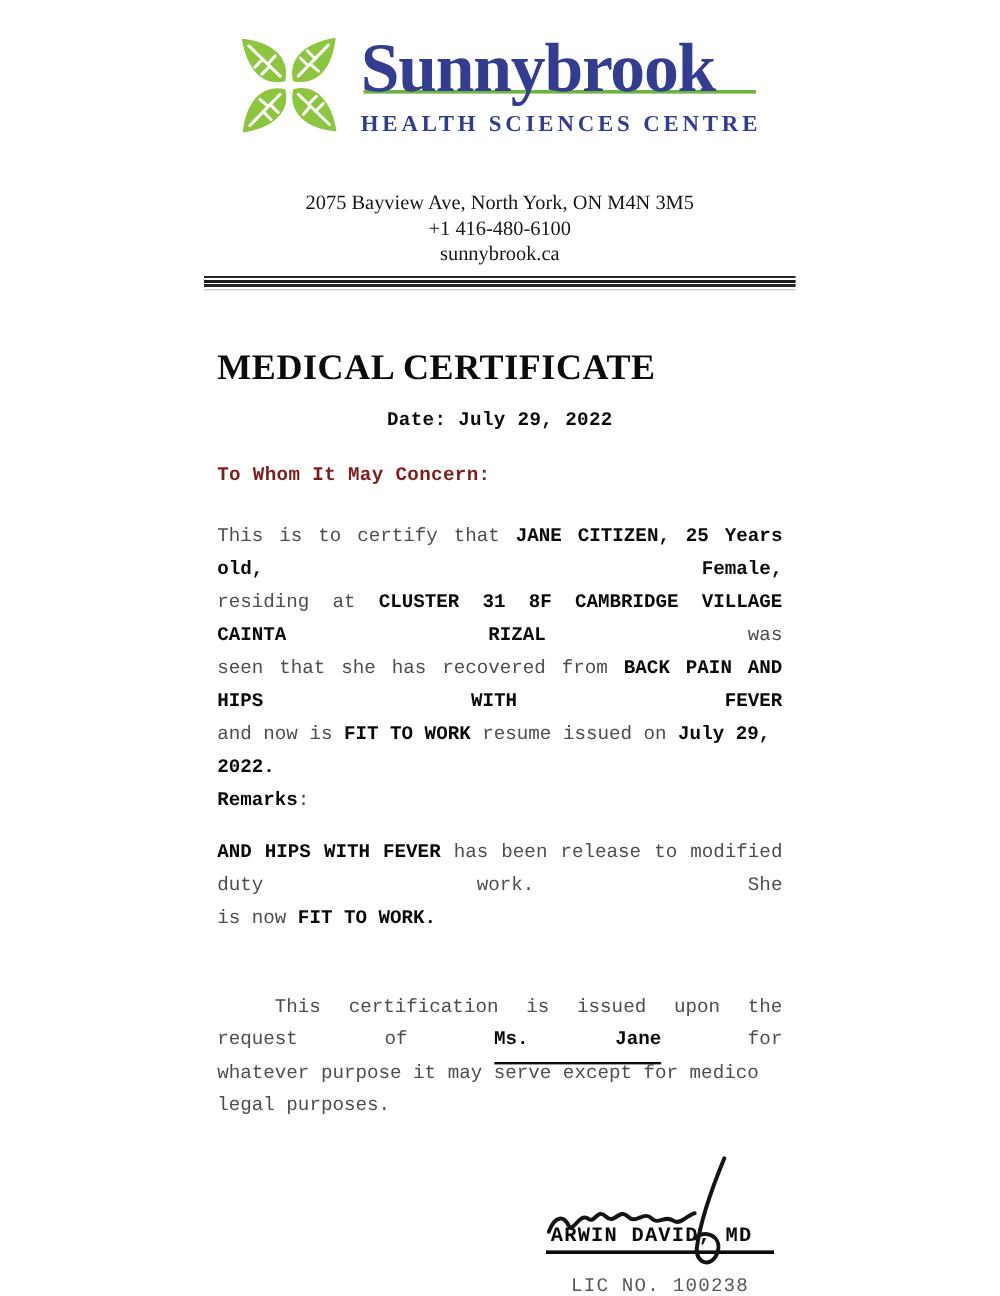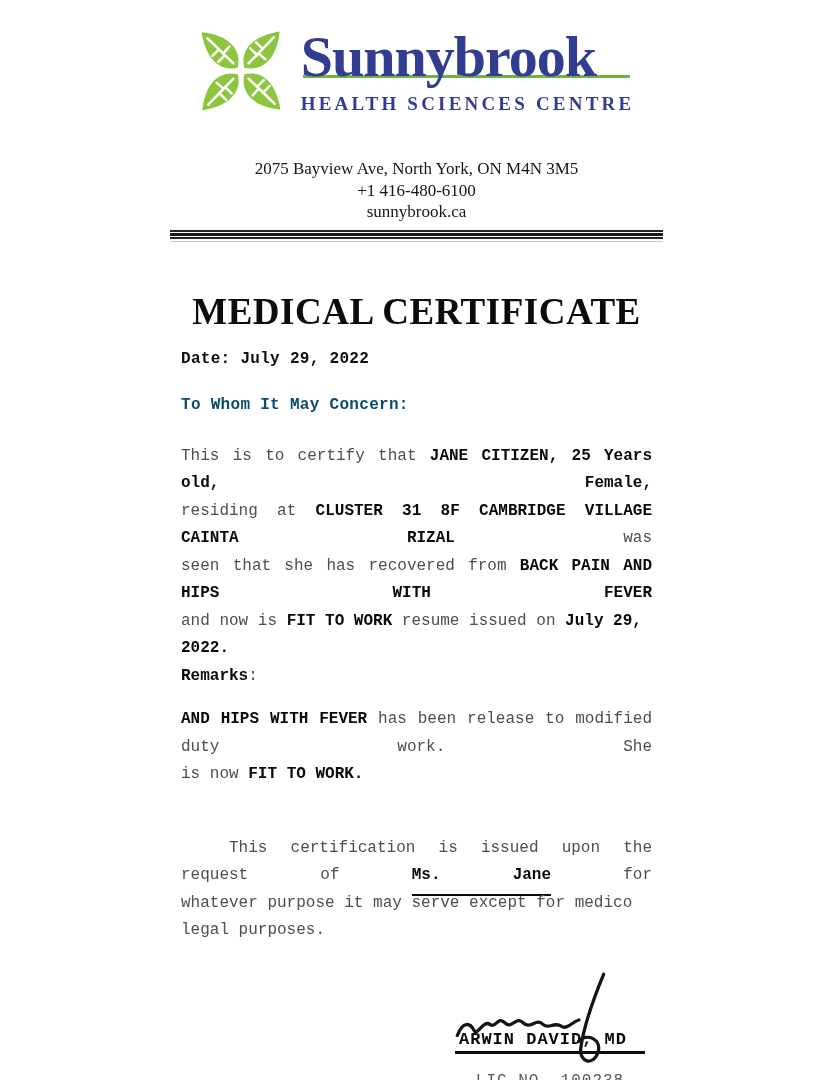--- a/index.html
+++ b/index.html
@@ -43,33 +43,33 @@
     margin:7px -11px 0 -11px; height:12px;
     background:linear-gradient(to bottom,
       #26262a 0 2px, #ffffff 2px 3px,
       #1b1b1f 3px 6px, #ffffff 6px 7px,
       #26262a 7px 9px, #ffffff 9px 11px,
       #c9c9c9 11px 12px);
   }
 
   
   .title {
-    margin-top:48px; text-align:center;
+    margin-top:48px; text-align:left;
     font-family:"Liberation Serif", serif;
-    font-weight:bold; font-size:37px; letter-spacing:0.5px;
+    font-weight:bold; font-size:30px; letter-spacing:0.5px;
     color:#0c0c0c;
   }
   .date-line {
-    margin-top:17px; text-align:left;
+    margin-top:17px; text-align:center;
     font-weight:bold; font-size:16px; color:#0d0d0d;
     letter-spacing:0.3px;
   }
   .salutation {
     margin-top:28px;
-    font-weight:bold; font-size:16px; color:#0c4a6e;
+    font-weight:bold; font-size:16px; color:#7f1d1d;
     letter-spacing:0.3px;
   }
   .body-host { margin-top:29px; font-size:16px; color:#4e4e4e; }
   .line { line-height:27.5px; min-height:27.5px; white-space:normal; }
   .line.just { text-align:justify; text-align-last:justify; }
   .line.indent { text-indent:48px; }
   .line span.b { font-weight:bold; color:#0a0a0a; }
   .line span.u { border-bottom:2px solid #0a0a0a; padding-bottom:10px; }
   .para-1 { margin-top:16px; }
   .para-2 { margin-top:46px; }

